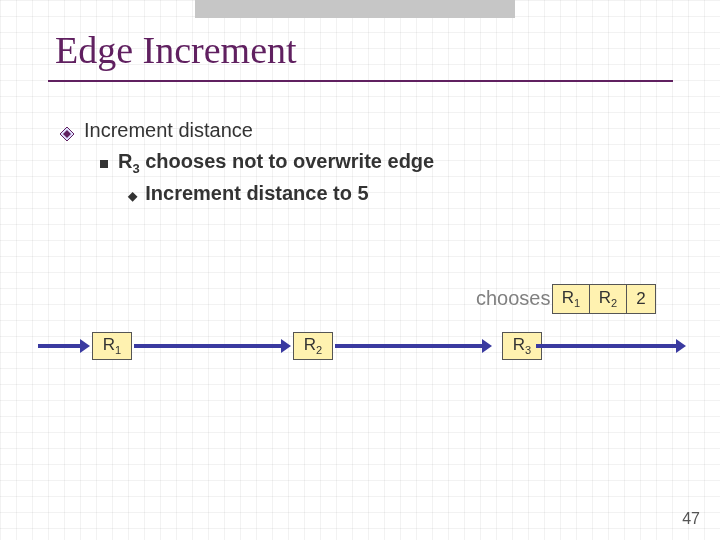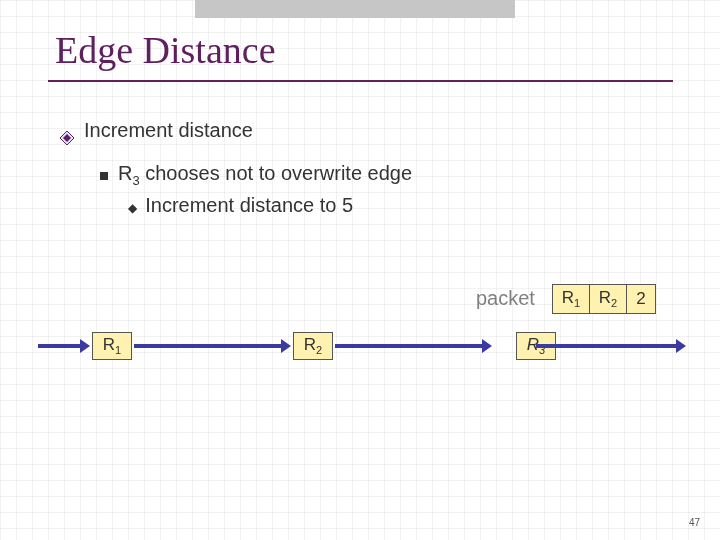--- a/index.html
+++ b/index.html
@@ -47,30 +47,31 @@
   .content {
     position: absolute;
     left: 60px;
     top: 116px;
     font-size: 20px;
     color: #333;
     line-height: 1.45;
   }
   .bullet-main {
     display: flex;
-    align-items: flex-end;
+    align-items: center;
     gap: 10px;
   }
   .diamond {
     margin-top: 6px;
     flex: 0 0 auto;
   }
   .sub-list {
     margin-left: 40px;
-    margin-top: 14px;
+    margin-top: 2px;
+    font-weight: bold;
   }
   .sub-item {
     display: flex;
     align-items: baseline;
     gap: 10px;
   }
   .square {
     width: 8px;
     height: 8px;
     background: #333;
@@ -133,31 +134,31 @@
     color: #333;
     box-sizing: border-box;
   }
   .arrow-svg {
     position: absolute;
   }
   .page-num {
     position: absolute;
     right: 20px;
     bottom: 12px;
-    font-size: 10px;
+    font-size: 16px;
     color: #555;
   }
 </style>
 </head>
 <body>
 
 <div class="grid-bg"></div>
 <div class="top-bar"></div>
 
-<div class="title">Edge Distance</div>
+<div class="title">Edge Increment</div>
 <div class="title-underline"></div>
 
 <div class="content">
   <div class="bullet-main">
     <svg class="diamond" width="14" height="14" viewBox="0 0 14 14">
       <path d="M7 0 L14 7 L7 14 L0 7 Z" fill="#e0e0ff" stroke="#602060" stroke-width="1"></path>
       <path d="M7 3 L11 7 L7 11 L3 7 Z" fill="#602060"></path>
     </svg>
     <span>Increment distance</span>
   </div>
@@ -169,21 +170,21 @@
         <span>R</span><span class="sub-num">3</span><span> chooses not to overwrite edge</span>
       </span>
     </div>
     <div class="subsub">
       <span class="arrow-marker">◆</span>
       <span>Increment distance to 5</span>
     </div>
   </div>
 </div>
 
-<div class="packet-label">packet</div>
+<div class="packet-label">chooses</div>
 
 <div class="packet-box">
   <div class="packet-cell pc1">
     <span><span>R</span><span class="sub-num">1</span></span>
   </div>
   <div class="packet-cell pc2">
     <span><span>R</span><span class="sub-num">2</span></span>
   </div>
   <div class="packet-cell pc3">2</div>
 </div>
@@ -204,21 +205,21 @@
 
 <div class="node-box" style="left:293px; top:332px;">
   <span><span>R</span><span class="sub-num">2</span></span>
 </div>
 
 <svg class="arrow-svg" style="left:335px; top:336px;" width="157" height="20">
   <line x1="0" y1="10" x2="147" y2="10" stroke="#3a3aa0" stroke-width="4"></line>
   <polygon points="147,3 157,10 147,17" fill="#3a3aa0"></polygon>
 </svg>
 
-<div class="node-box" style="left:516px; top:332px;font-style:italic;">
+<div class="node-box" style="left:502px; top:332px;">
   <span><span>R</span><span class="sub-num">3</span></span>
 </div>
 
 <svg class="arrow-svg" style="left:536px; top:336px;" width="150" height="20">
   <line x1="0" y1="10" x2="140" y2="10" stroke="#3a3aa0" stroke-width="4"></line>
   <polygon points="140,3 150,10 140,17" fill="#3a3aa0"></polygon>
 </svg>
 
 <div class="page-num">47</div>
 

